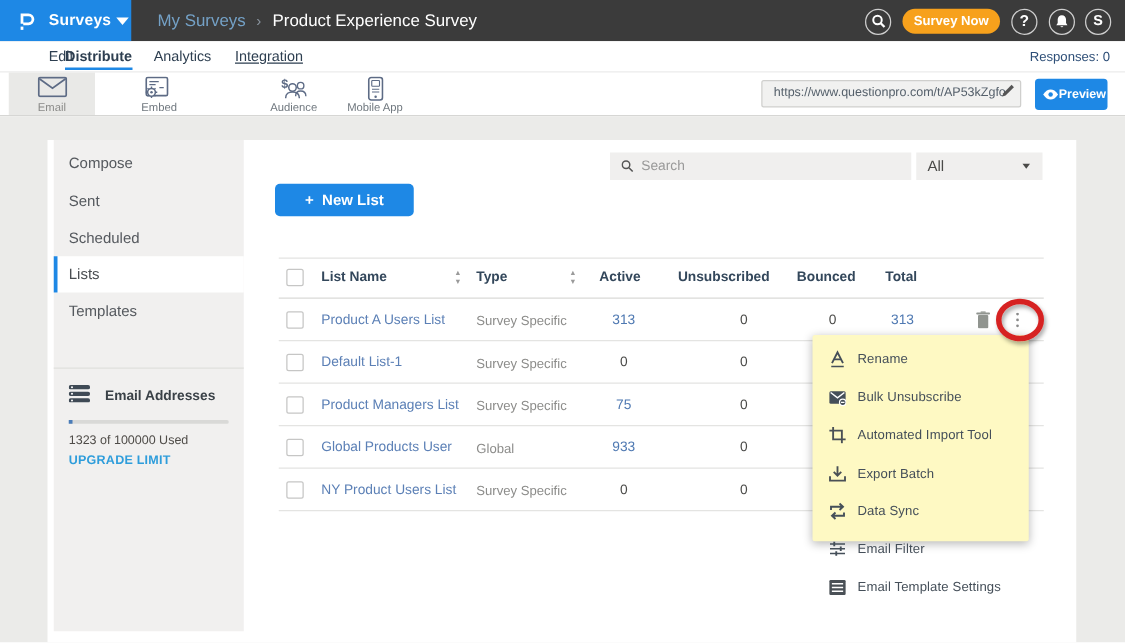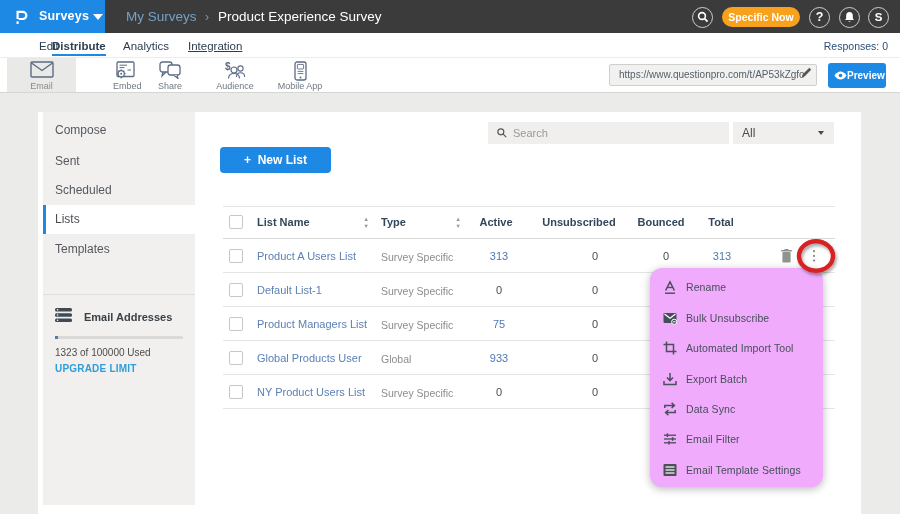--- a/index.html
+++ b/index.html
@@ -49,21 +49,21 @@
 .cb { position:absolute; left:6px; width:14px; height:14px; border:1px solid #c6c6c5; border-radius:2px; background:#fff; }
 .hdr { position:absolute; font-size:11px; font-weight:bold; color:#33475b; }
 .lname { position:absolute; left:34px; font-size:11px; color:#5c80b6; }
 .ltype { position:absolute; left:158px; font-size:10.5px; color:#8c8c8a; }
 .num { position:absolute; font-size:11px; text-align:center; width:50px; }
 .nblue { color:#4f79b2; }
 .ndark { color:#4a4a48; }
 .sort { position:absolute; font-size:6.5px; color:#9a9a9a; transform:scale(0.9); }
 
 
-#menu { left:650px; top:175px; width:173px; height:219px; background:#f0abfc; border-radius:12px; box-shadow:0 2px 8px rgba(0,0,0,0.28); }
+#menu { left:650px; top:175px; width:173px; height:165px; background:#fef9c3; border-radius:2px; box-shadow:0 2px 8px rgba(0,0,0,0.28); }
 .mi { position:absolute; left:36px; font-size:10.5px; color:#454f59; font-weight:500; letter-spacing:0.1px; }
 .mic { position:absolute; left:13px; width:14px; height:14px; }
 </style>
 </head>
 <body>
 <div id="stage">
 
   <div class="abs" id="topbar"></div>
   <div class="abs" id="logoblk"></div>
   <svg class="abs" style="left:15.5px;top:10px;" width="12" height="15" viewBox="0 0 12 15">
@@ -75,21 +75,21 @@
   <div class="abs" id="crumb1">My Surveys</div>
   <div class="abs" id="crumbsep">›</div>
   <div class="abs" id="crumb2">Product Experience Survey</div>
 
   <div class="abs topcircle" style="left:692px;">
     <svg width="12" height="12" viewBox="0 0 12 12" style="margin-top:3px;">
         <circle cx="5" cy="5" r="3.4" stroke="#fff" stroke-width="1.6" fill="none"></circle>
         <line x1="7.6" y1="7.6" x2="10.6" y2="10.6" stroke="#fff" stroke-width="1.8"></line>
       </svg>
   </div>
-  <div class="abs" id="upgrade">Specific Now</div>
+  <div class="abs" id="upgrade">Survey Now</div>
   <div class="abs topcircle" style="left:809px; font-size:12.5px; font-weight:bold; line-height:19px;">?</div>
   <div class="abs topcircle" style="left:839px;">
     <svg width="13" height="13" viewBox="0 0 14 14" style="margin-top:3px;">
         <path d="M7 1.2 C4.8 1.2 3.4 2.8 3.4 5 V8 L2.2 9.8 H11.8 L10.6 8 V5 C10.6 2.8 9.2 1.2 7 1.2 Z" fill="#fff"></path>
         <path d="M5.7 10.8 A1.4 1.4 0 0 0 8.3 10.8 Z" fill="#fff"></path>
       </svg>
   </div>
   <div class="abs topcircle" style="left:868px; font-size:11.5px; font-weight:bold; line-height:19px;">S</div>
 
   <div class="abs" id="tabbar"></div>
@@ -123,29 +123,20 @@
             <line x1="7.2" y1="15.9" x2="7.2" y2="17.4"></line>
             <line x1="2.6" y1="12.8" x2="4.1" y2="12.8"></line>
             <line x1="10.3" y1="12.8" x2="11.8" y2="12.8"></line>
             <line x1="4" y1="9.6" x2="5" y2="10.6"></line>
             <line x1="9.4" y1="15" x2="10.4" y2="16"></line>
             <line x1="10.4" y1="9.6" x2="9.4" y2="10.6"></line>
             <line x1="5" y1="15" x2="4" y2="16"></line>
           </g>
         </svg></div>
     <div class="toollabel">Embed</div>
-  </div>
-  <div class="abs toolitem" style="left:140px; width:60px;">
-    <div class="ticon"><svg width="22" height="18" viewBox="0 0 22 18">
-          <rect x="1" y="1" width="12" height="10" rx="2.5" stroke="#5d6b85" stroke-width="1.3" fill="none"></rect>
-          <path d="M4 11 L3 15 L7 11" fill="none" stroke="#5d6b85" stroke-width="1.2"></path>
-          <rect x="9" y="4" width="12" height="10" rx="2.5" stroke="#5d6b85" stroke-width="1.3" fill="#fff"></rect>
-          <path d="M18 14 L19 17.5 L14.5 14" fill="#fff" stroke="#5d6b85" stroke-width="1.2"></path>
-        </svg></div>
-    <div class="toollabel">Share</div>
   </div>
   <div class="abs toolitem" style="left:204px; width:62px;">
     <div class="ticon"><svg width="24" height="19" viewBox="0 0 24 19">
           <text x="2" y="9" font-size="10" fill="#5d6b85" font-weight="bold" font-family="Liberation Sans">$</text>
           <circle cx="11" cy="9" r="3" stroke="#5d6b85" stroke-width="1.2" fill="none"></circle>
           <path d="M5.5 17.5 C5.5 13.8 8 12.5 11 12.5 C14 12.5 16.5 13.8 16.5 17.5" stroke="#5d6b85" stroke-width="1.2" fill="none"></path>
           <circle cx="17.5" cy="7.5" r="2.6" stroke="#5d6b85" stroke-width="1.1" fill="#fff"></circle>
           <path d="M13.5 16 C13.5 13 15.4 11.8 17.5 11.8 C19.8 11.8 21.7 13 21.7 16" stroke="#5d6b85" stroke-width="1.1" fill="none"></path>
         </svg></div>
     <div class="toollabel">Audience</div>

